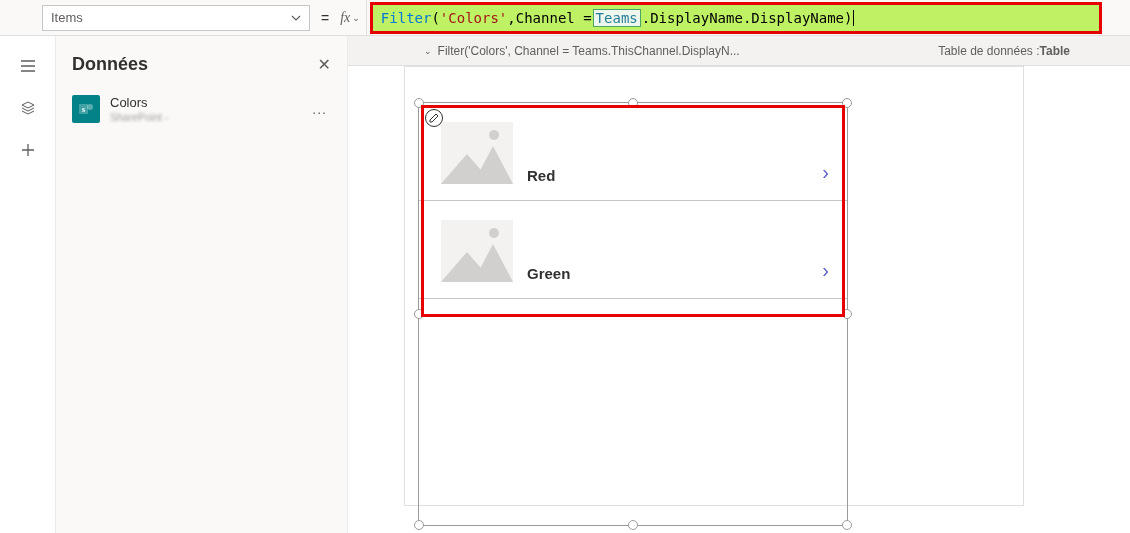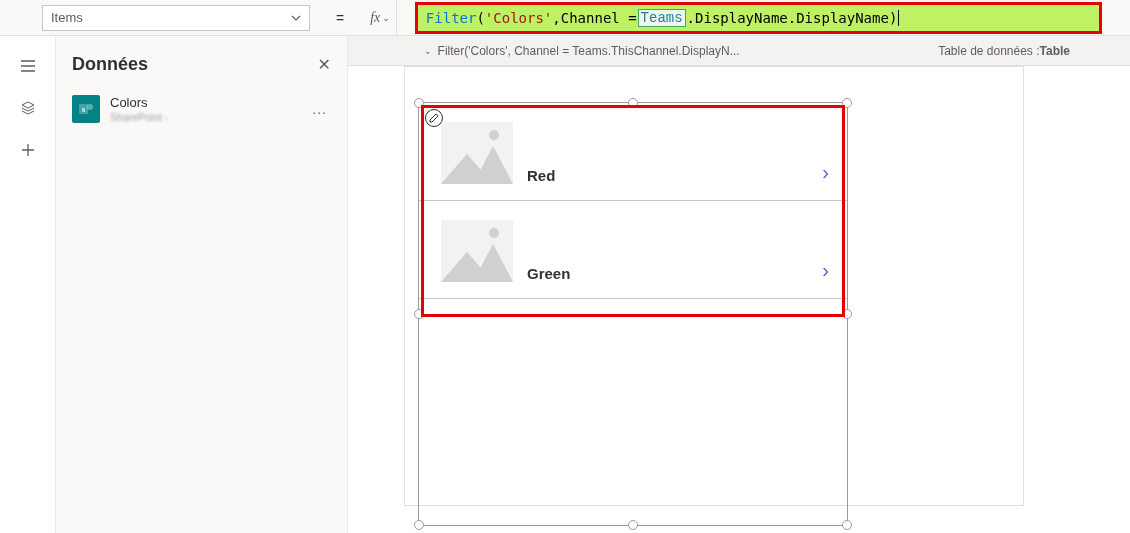--- a/index.html
+++ b/index.html
@@ -1,28 +1,28 @@
 <!DOCTYPE html>
 <html><head>
   <meta charset="utf-8">
   <style>
     * { box-sizing: border-box; margin: 0; padding: 0; }
     body { font-family: "Segoe UI", Arial, sans-serif; width: 1130px; height: 533px; background: #fff; overflow: hidden; font-size: 13px; color: #323130; }
 
     
-    .top-row { display: flex; align-items: center; height: 36px; border-bottom: 1px solid #e1dfdd; background: #faf9f8; padding-left: 42px; gap: 20px; }
+    .top-row { display: flex; align-items: center; height: 36px; border-bottom: 1px solid #e1dfdd; background: #faf9f8; padding-left: 42px; gap: 5px; }
     .prop-select { width: 268px; height: 26px; background: #fff; border: 1px solid #c8c6c4; display: flex; align-items: center; padding: 0 8px; justify-content: space-between; font-size: 13px; color: #605e5c; }
     .equals { font-size: 14px; padding: 0 6px; color: #323130; }
     .fx-label { font-style: italic; font-family: Georgia, serif; font-size: 14px; color: #605e5c; display: flex; align-items: center; gap: 2px; padding-right: 6px; border-right: 1px solid #e1dfdd; height: 100%; margin-right: 0; }
     .fx-chevron { font-style: normal; font-size: 9px; color: #605e5c; }
     .formula-box { flex: 1; height: 28px; outline: 2px solid #e60000; outline-offset: 0; border: 1px solid #e60000; background: #bef264; font-family: Consolas, monospace; font-size: 14px; padding: 4px 8px; display: flex; align-items: center; margin-right: 30px; }
     .tok-func { color: #0078d4; }
     .tok-str { color: #a31515; }
     .tok-plain { color: #000; }
-    .tok-var { color: #267f99; border: 1px solid #4aa564; padding: 0 2px; background: #eef7ee; margin: 0 1px; font-family: Liberation Mono, monospace; }
+    .tok-var { color: #267f99; border: 1px solid #4aa564; padding: 0 2px; background: #eef7ee; margin: 0 1px; }
     .tok-cursor { display:inline-block; width:1px; height:16px; background:#000; vertical-align:middle; margin-left:1px;}
 
     
     .result-row { height: 30px; background: #f3f2f1; border-bottom: 1px solid #e1dfdd; display: flex; align-items: center; padding-left: 424px; font-size: 12px; color: #605e5c; }
     .result-left { display: flex; align-items: center; gap: 6px; flex: 1; min-width: 0; }
     .result-text { white-space: nowrap; overflow: hidden; text-overflow: ellipsis; max-width: 340px; }
     .result-type { margin-left: auto; padding-right: 60px; }
     .result-chev { font-size: 9px; }
 
     

